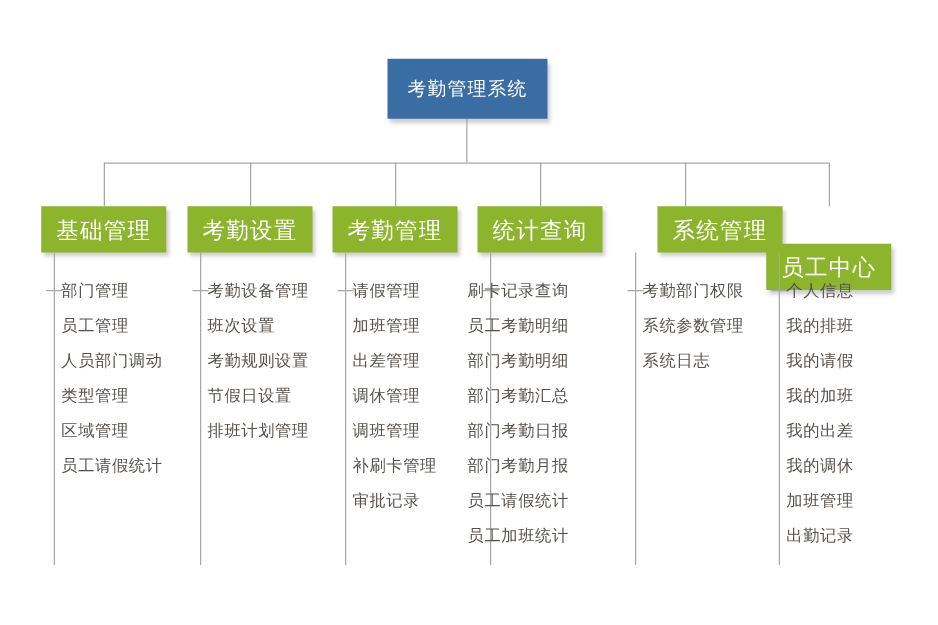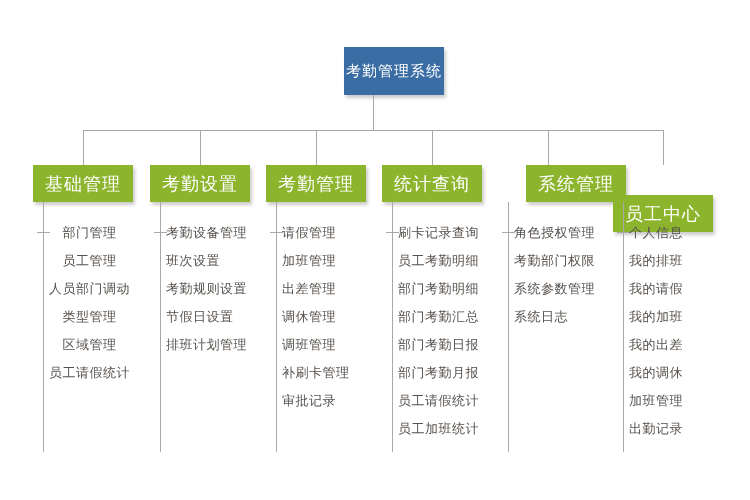--- a/index.html
+++ b/index.html
@@ -12,24 +12,23 @@
   }
   .node{
     position:absolute;
     display:flex;align-items:center;justify-content:center;
     color:#ffffff;
     box-shadow:2px 3px 3px rgba(90,90,90,0.30);
     box-sizing:border-box;
     letter-spacing:1px;
   }
   .root{
-    left:310px;top:47px;width:100px;height:48px;
+    left:310px;top:47px;width:128px;height:48px;
     background:var(--root-bg,#3A6DA4);
     font-size:15px;
-    margin-left:34px;
   }
   .branch{
     top:165px;width:100px;height:37px;
     background:var(--branch-bg,#8CB42D);
     font-size:18px;
   }
   .c0{left:33px;} .c1{left:150px;} .c2{left:266px;}
   .c3{left:382px;text-align:center;} .c4{left:516px;margin-left:10px;} .c5{left:613px;margin-top:30px;}
 
   .line{position:absolute;background:var(--line,#A8A8A8);}
@@ -45,22 +44,22 @@
   .t0{left:37px;} .t1{left:154px;} .t2{left:270px;}
   .t3{left:386px;} .t4{left:502px;} .t5{left:617px;}
 
   .items{
     position:absolute;top:219px;
     font-size:13px;line-height:28px;
     color:var(--item-text,#56514D);
     white-space:nowrap;
     letter-spacing:0.5px;
   }
-  .i0{left:49px;text-align:center;} .i1{left:166px;} .i2{left:282px;}
-  .i3{left:398px;} .i4{left:514px;} .i5{left:629px;}
+  .i0{left:49px;} .i1{left:166px;} .i2{left:282px;}
+  .i3{left:374px;} .i4{left:514px;} .i5{left:629px;}
   .items .item{height:28px;}
 </style>
 </head>
 <body>
 
 <div id="stage" style="--root-bg: #3A6DA4; --branch-bg: #8CB42D; --line: #A8A8A8; --item-text: #56514D;">
 
   <div class="node root">
     <span>考勤管理系统</span>
   </div>
@@ -136,21 +135,20 @@
       <div class="item">刷卡记录查询</div>
       <div class="item">员工考勤明细</div>
       <div class="item">部门考勤明细</div>
       <div class="item">部门考勤汇总</div>
       <div class="item">部门考勤日报</div>
       <div class="item">部门考勤月报</div>
       <div class="item">员工请假统计</div>
       <div class="item">员工加班统计</div>
     </div>
   <div class="items i4">
-      <div class="item">角色授权管理</div>
       <div class="item">考勤部门权限</div>
       <div class="item">系统参数管理</div>
       <div class="item">系统日志</div>
     </div>
   <div class="items i5">
       <div class="item">个人信息</div>
       <div class="item">我的排班</div>
       <div class="item">我的请假</div>
       <div class="item">我的加班</div>
       <div class="item">我的出差</div>

